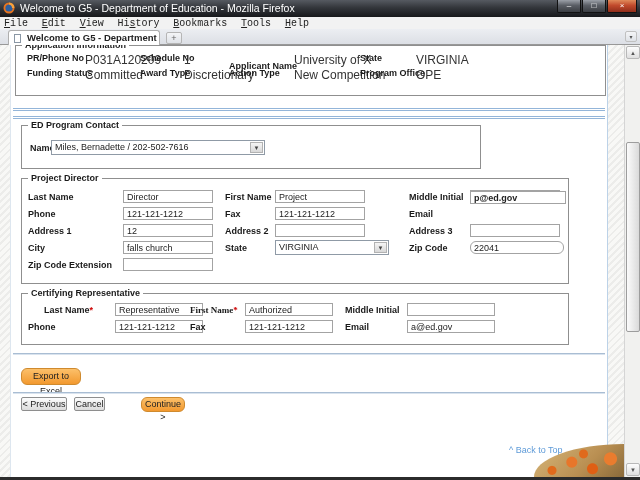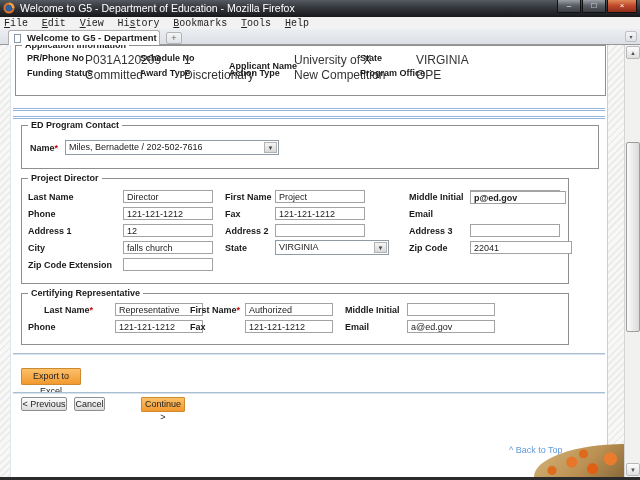--- a/index.html
+++ b/index.html
@@ -86,21 +86,21 @@
   .combo-arrow {
     position:absolute; right:1px; top:1px; bottom:1px; width:13px;
     background:linear-gradient(#f5f5f5,#d8d8d8); border:1px solid #b2b2b2;
     font-size:6px; line-height:11px; text-align:center; color:#444;
   }
   .sep-double { position:absolute; left:2px; width:592px; height:3px;
     border-top:1px solid #93b5d9; border-bottom:1px solid #93b5d9; }
   .sep-single { position:absolute; left:2px; width:592px; height:2px;
     border-top:1px solid #a9bdd3; background:#d9e3ee; }
   .btn-orange {
-    position:absolute; height:17px; border:1px solid #cf8a2e; border-radius:1px;
+    position:absolute; height:17px; border:1px solid #cf8a2e; border-radius:6px;
     background:linear-gradient(#fcc härt06a,#f2992f);
     background:linear-gradient(#fcc06a,#f2992f);
     font-size:9px; color:#222; text-align:center; line-height:15px;
   }
   .btn-gray {
     position:absolute; height:14px; border:1px solid #8e8e8e; border-radius:2px;
     background:linear-gradient(#fdfdfd,#dcdcdc);
     font-size:9px; color:#222; text-align:center; line-height:12px;
   }
   .backtop { position:absolute; font-size:9px; color:#5f9bd8; white-space:nowrap; }
@@ -186,24 +186,24 @@
         <span class="val" style="left:168px; top:22px;">Discretionary</span>
         <span class="lbl" style="left:213px; top:22px;">Action Type</span>
         <span class="val" style="left:278px; top:22px;">New Competition</span>
         <span class="lbl" style="left:344px; top:22px;">Program Office</span>
         <span class="val" style="left:400px; top:22px;">OPE</span>
       </div>
 
       <div class="sep-double" style="top:63px;"></div>
       <div class="sep-double" style="top:71px;"></div>
 
-      <div class="fbox" style="left:10px; top:80px; width:578px; height:44px;">
+      <div class="fbox" style="left:10px; top:80px; width:460px; height:44px;">
         <div class="flegend">ED Program Contact</div>
         <span class="lbl" style="left:8px; top:17px;"><span>Name</span><span class="req">*</span></span>
-        <div class="combo" style="left:43px; top:14px; width:214px;">
+        <div class="combo" style="left:29px; top:14px; width:214px;">
           <span>Miles, Bernadette / 202-502-7616</span>
           <span class="combo-arrow">▼</span>
         </div>
       </div>
 
       <div class="fbox" style="left:10px; top:133px; width:548px; height:106px;">
         <div class="flegend">Project Director</div>
 
         <span class="lbl" style="left:6px; top:13px;">Last Name</span>
         <input class="tin" style="left: 101px; top: 11px; width: 90px;" value="Director">
@@ -227,32 +227,32 @@
         <input class="tin" style="left: 448px; top: 45px; width: 90px;" value="">
 
         <span class="lbl" style="left:6px; top:64px;">City</span>
         <input class="tin" style="left: 101px; top: 62px; width: 90px;" value="falls church">
         <span class="lbl" style="left:203px; top:64px;">State</span>
         <div class="combo" style="left:253px; top:61px; width:114px;">
           <span>VIRGINIA</span>
           <span class="combo-arrow">▼</span>
         </div>
         <span class="lbl" style="left:387px; top:64px;">Zip Code</span>
-        <input class="tin" style="left: 448px; top: 62px; width: 102px;" value="22041">
+        <input class="tin" style="left: 448px; top: 62px; width: 94px; border-radius: 6px;" value="22041">
 
         <span class="lbl" style="left:6px; top:81px;">Zip Code Extension</span>
         <input class="tin" style="left: 101px; top: 79px; width: 90px;" value="">
       </div>
 
       <div class="fbox" style="left:10px; top:248px; width:548px; height:52px;">
         <div class="flegend">Certifying Representative</div>
 
         <span class="lbl" style="left:6px; top:11px;margin-left:16px;"><span>Last Name</span><span class="req">*</span></span>
         <input class="tin" style="left: 93px; top: 9px; width: 88px;" value="Representative">
-        <span class="lbl" style="left:168px; top:11px;"><span>First Name</span><span class="req">*</span></span>
+        <span class="lbl" style="left:168px; top:11px;font-family:Liberation Serif, serif;"><span>First Name</span><span class="req">*</span></span>
         <input class="tin" style="left: 223px; top: 9px; width: 88px;" value="Authorized">
         <span class="lbl" style="left:323px; top:11px;">Middle Initial</span>
         <input class="tin" style="left: 385px; top: 9px; width: 88px;" value="">
 
         <span class="lbl" style="left:6px; top:28px;">Phone</span>
         <input class="tin" style="left: 93px; top: 26px; width: 88px;" value="121-121-1212">
         <span class="lbl" style="left:168px; top:28px;">Fax</span>
         <input class="tin" style="left: 223px; top: 26px; width: 88px;" value="121-121-1212">
         <span class="lbl" style="left:323px; top:28px;">Email</span>
         <input class="tin" style="left: 385px; top: 26px; width: 88px;" value="a@ed.gov">

